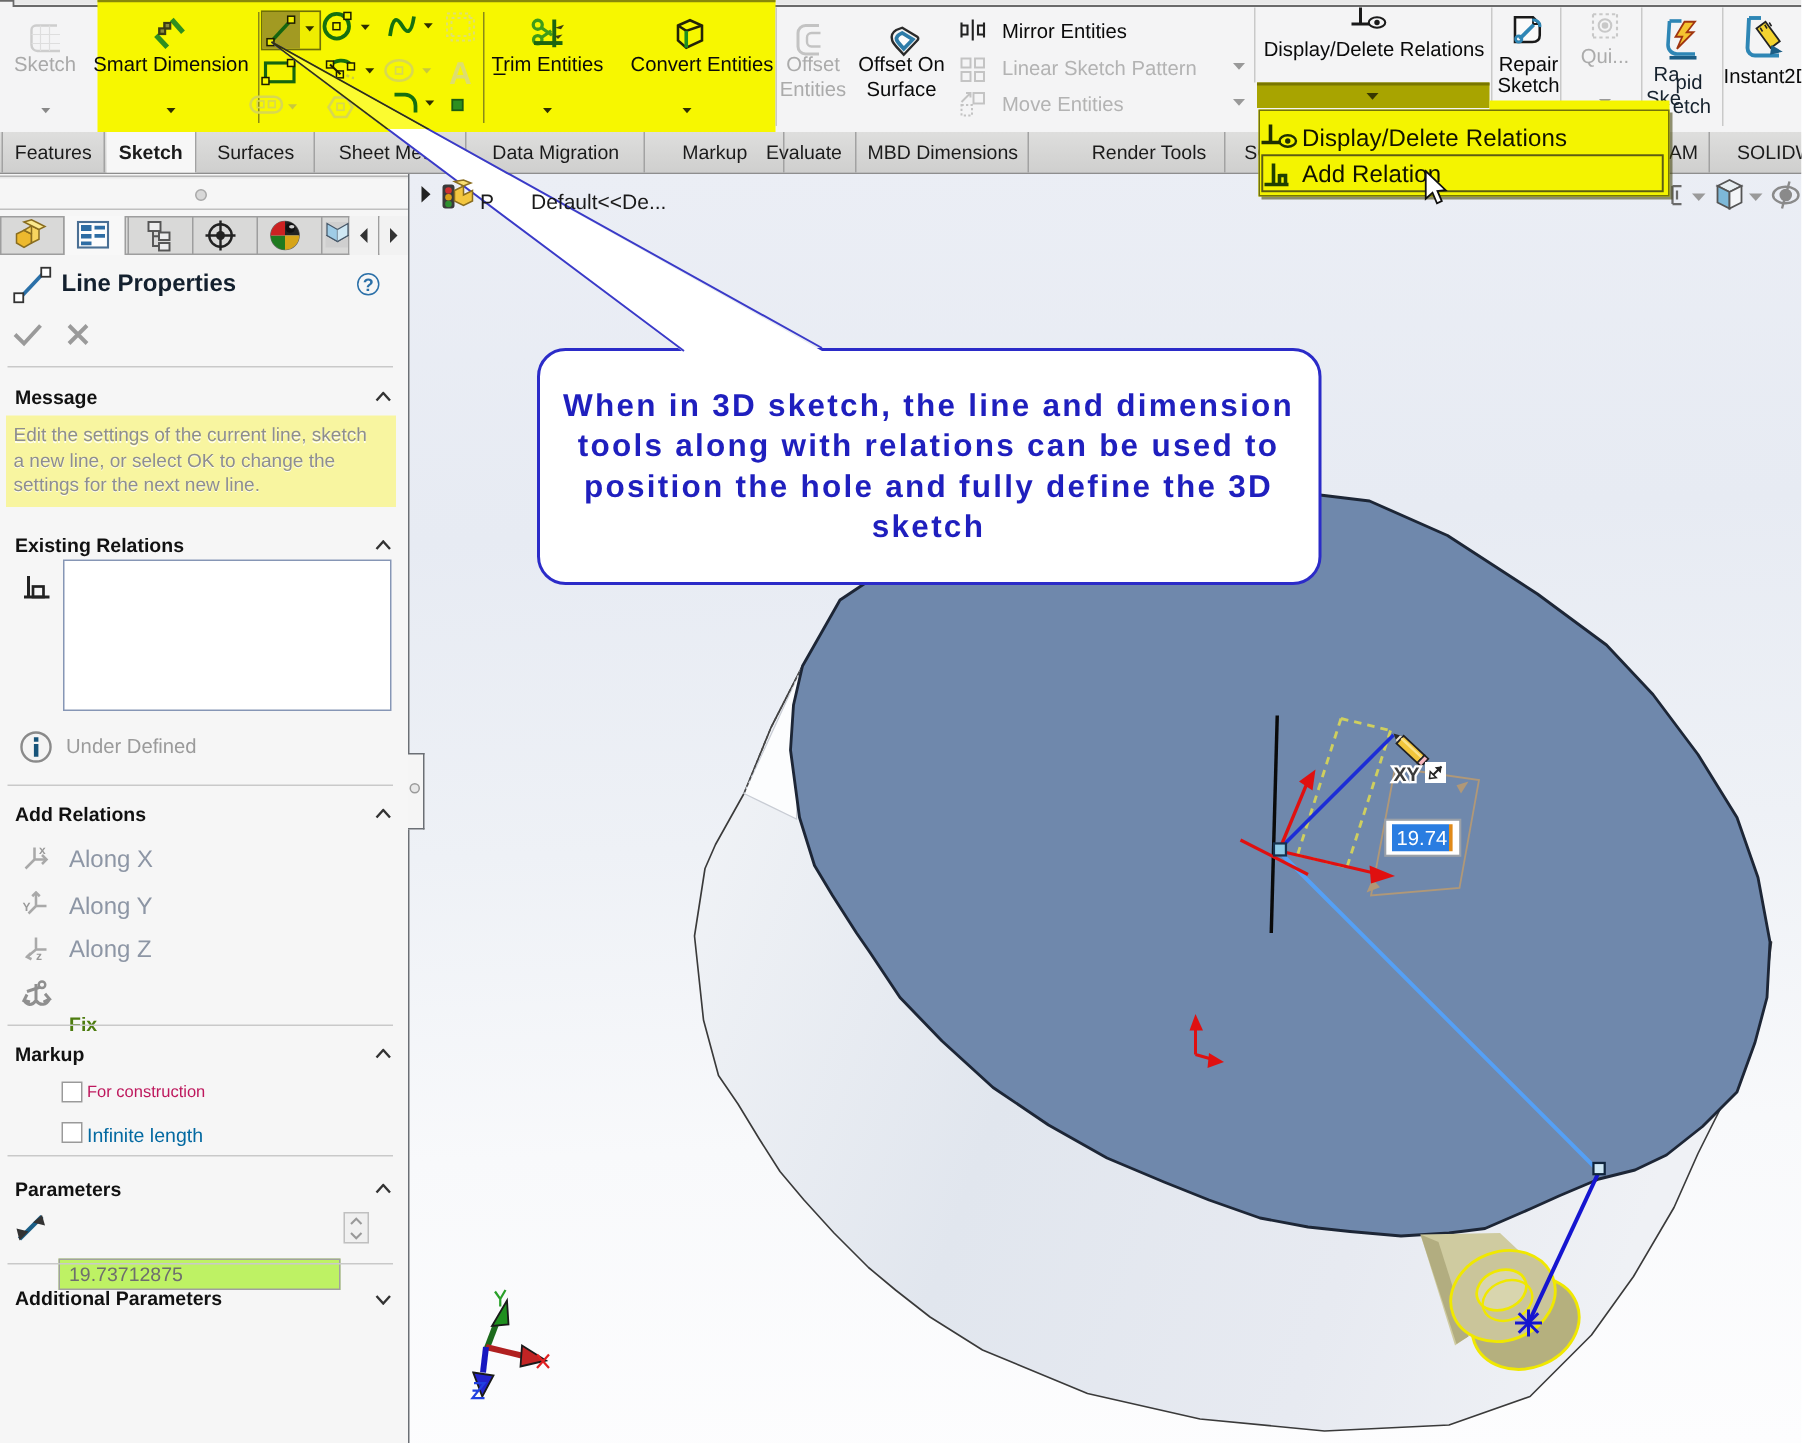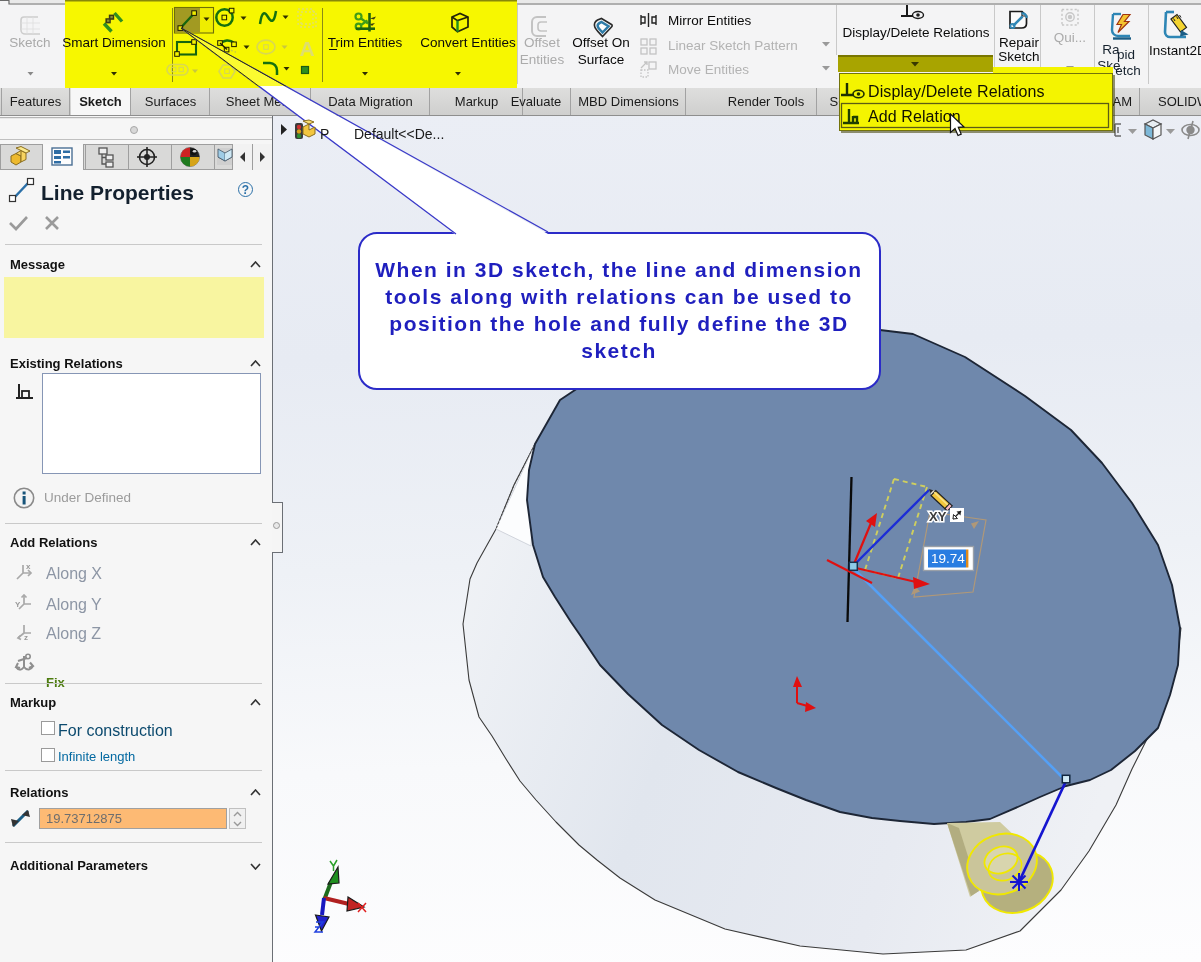--- a/index.html
+++ b/index.html
@@ -292,34 +292,35 @@
       <rect x="253" y="0" width="19" height="26" fill="#f2f2f2"></rect>
   <path d="M245,8 L240,13 L245,18 Z" fill="#333"></path>
   <path d="M260,8 L265,13 L260,18 Z" fill="#333"></path>
  </svg>
 
  <svg class="abs" style="left:8px;top:60px" width="28" height="28" viewBox="0 0 28 28">
   <line x1="5" y1="23" x2="21" y2="6" stroke="#2b70a8" stroke-width="2.5"></line>
   <rect x="1.5" y="19.5" width="6" height="6" fill="#fff" stroke="#333" stroke-width="1.2"></rect>
   <rect x="19.5" y="2.5" width="6" height="6" fill="#fff" stroke="#333" stroke-width="1.2"></rect>
  </svg>
- <div class="abs" style="left:41px;top:65px;font-size:21px;font-weight:bold;color:#13202e">Line Properties</div>
+ <div class="abs" style="left:41px;top:65px;font-size:16px;font-weight:bold;color:#13202e">Line Properties</div>
  <div class="abs" style="left:238px;top:66px;width:15px;height:15px;border:1.6px solid #2b70a8;border-radius:50%;color:#2b70a8;font-size:12px;font-weight:bold;text-align:center;line-height:14px">?</div>
 
  <svg class="abs" style="left:8px;top:98px" width="60" height="18" viewBox="0 0 60 18">
   <path d="M2,9 L8,15 L19,3" stroke="#9a9a9a" stroke-width="2.6" fill="none"></path>
   <path d="M38,3 L50,15 M50,3 L38,15" stroke="#9a9a9a" stroke-width="2.6" fill="none"></path>
  </svg>
  <div class="divider" style="top:128px"></div>
 
  <div class="sec-h" style="left:10px;top:141px">Message</div>
  <svg class="chev" style="left:250px;top:145px" viewBox="0 0 11 7">
       <path d="M1,6 L5.5,1 L10,6" stroke="#333" stroke-width="1.6" fill="none"></path>
     </svg>
  <div class="abs" style="left:4px;top:161px;width:260px;height:61px;background:#f8f5a0"></div>
+ <div class="abs" style="left:9px;top:166px;width:252px;font-size:12.7px;color:#8e8e8e;line-height:16.5px;text-shadow:0 1px 0 #fffef0">Edit the settings of the current line, sketch<br>a new line, or select OK to change the<br>settings for the next new line.</div>
 
  <div class="sec-h" style="left:10px;top:240px">Existing Relations</div>
  <svg class="chev" style="left:250px;top:244px" viewBox="0 0 11 7">
       <path d="M1,6 L5.5,1 L10,6" stroke="#333" stroke-width="1.6" fill="none"></path>
     </svg>
  <svg class="abs" style="left:14px;top:264px" width="22" height="22" viewBox="0 0 22 22">
   <path d="M2,18 L19,18 M5,18 L5,4" stroke="#222" stroke-width="2" fill="none"></path>
   <rect x="8" y="11" width="7" height="7" fill="none" stroke="#222" stroke-width="1.8"></rect>
  </svg>
  <div class="abs" style="left:42px;top:257px;width:219px;height:101px;background:#fff;border:1px solid #8696b5"></div>
@@ -370,35 +371,35 @@
   <path d="M4,8 L13,5" stroke="#8f8f8f" stroke-width="2"></path>
  </svg>
  <div class="abs" style="left:46px;top:559px;font-size:13px;font-weight:bold;color:#4d7c0f">Fix</div>
  <div class="divider" style="top:567px"></div>
 
  <div class="sec-h" style="left:10px;top:579px">Markup</div>
  <svg class="chev" style="left:250px;top:583px" viewBox="0 0 11 7">
       <path d="M1,6 L5.5,1 L10,6" stroke="#333" stroke-width="1.6" fill="none"></path>
     </svg>
  <div class="abs" style="left:41px;top:605px;width:14px;height:14px;background:#fff;border:1px solid #9a9a9a"></div>
- <div class="abs" style="left:58px;top:606px;font-size:16px;color:#0c4a6e">For construction</div>
+ <div class="abs" style="left:58px;top:606px;font-size:11px;color:#be185d">For construction</div>
  <div class="abs" style="left:41px;top:632px;width:14px;height:14px;background:#fff;border:1px solid #9a9a9a"></div>
  <div class="abs" style="left:58px;top:633px;font-size:13px;color:#0369a1">Infinite length</div>
  <div class="divider" style="top:654px"></div>
 
- <div class="sec-h" style="left:10px;top:669px">Relations</div>
+ <div class="sec-h" style="left:10px;top:669px">Parameters</div>
  <svg class="chev" style="left:250px;top:673px" viewBox="0 0 11 7">
       <path d="M1,6 L5.5,1 L10,6" stroke="#333" stroke-width="1.6" fill="none"></path>
     </svg>
  <svg class="abs" style="left:10px;top:691px" width="22" height="22" viewBox="0 0 22 22">
   <path d="M3,19 L18,4" stroke="#1b5e86" stroke-width="3"></path>
   <path d="M1,12 L9,14 L3,20 Z" fill="#333"></path>
       <path d="M12,3 L20,5 L14,10 Z" fill="#333" transform="rotate(180 16 6.5)"></path>
  </svg>
- <div class="abs" style="left:39px;top:692px;width:188px;height:21px;background:#fdba74;border:1px solid #a0a0a0;font-size:13px;color:#6e6e6e;line-height:20px;padding-left:6px">19.73712875</div>
+ <div class="abs" style="left:39px;top:723px;width:188px;height:21px;background:#bef264;border:1px solid #a0a0a0;font-size:13px;color:#6e6e6e;line-height:20px;padding-left:6px">19.73712875</div>
  <div class="abs" style="left:229px;top:692px;width:17px;height:21px;background:#f0f0f0;border:1px solid #c0c0c0"></div>
  <svg class="abs" style="left:231px;top:694px" width="13" height="18" viewBox="0 0 13 18">
       <path d="M3,6 L6.5,2.5 L10,6 M3,12 L6.5,15.5 L10,12" stroke="#999" stroke-width="1.4" fill="none"></path>
     </svg>
  <div class="divider" style="top:726px"></div>
 
  <div class="sec-h" style="left:10px;top:742px">Additional Parameters</div>
  <svg class="chev" style="left:250px;top:747px" viewBox="0 0 11 7">
       <path d="M1,1 L5.5,6 L10,1" stroke="#333" stroke-width="1.6" fill="none"></path>
     </svg>

